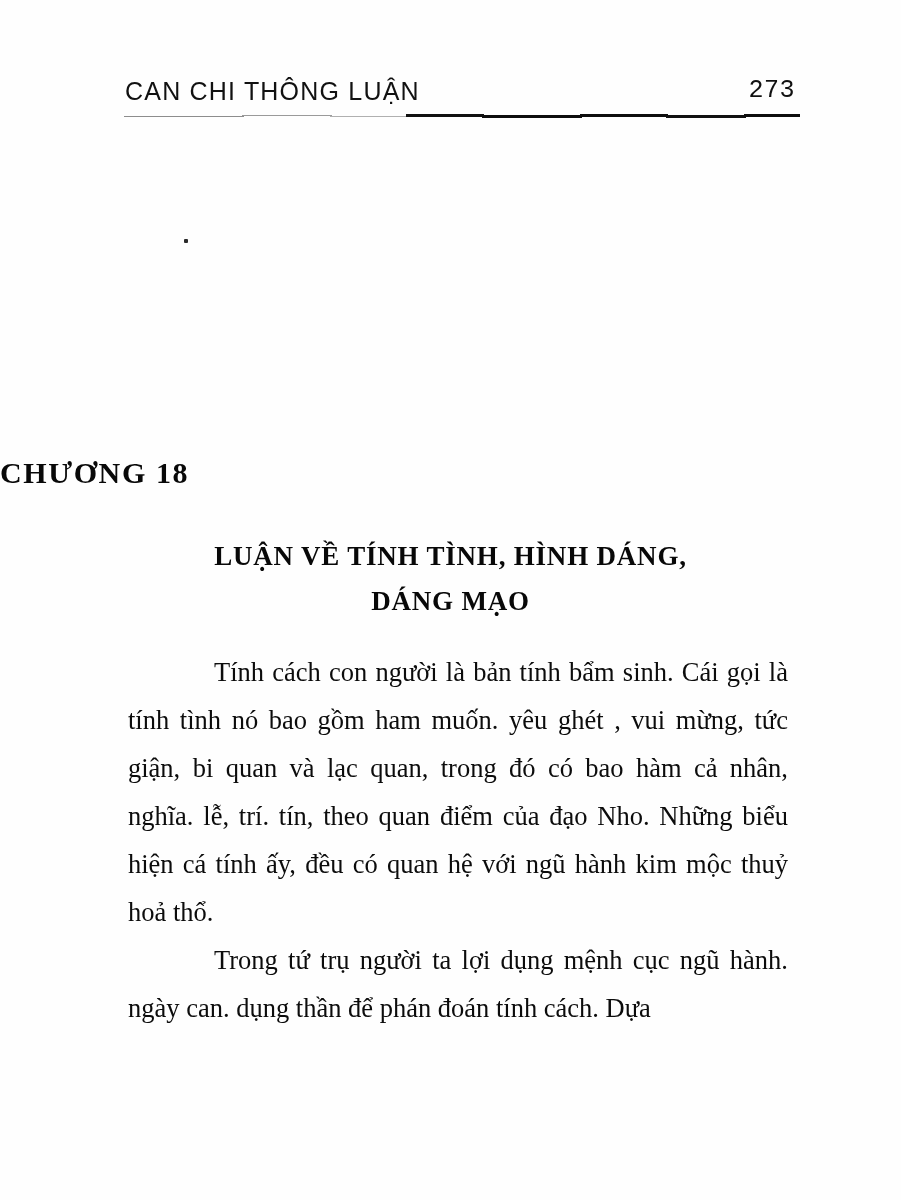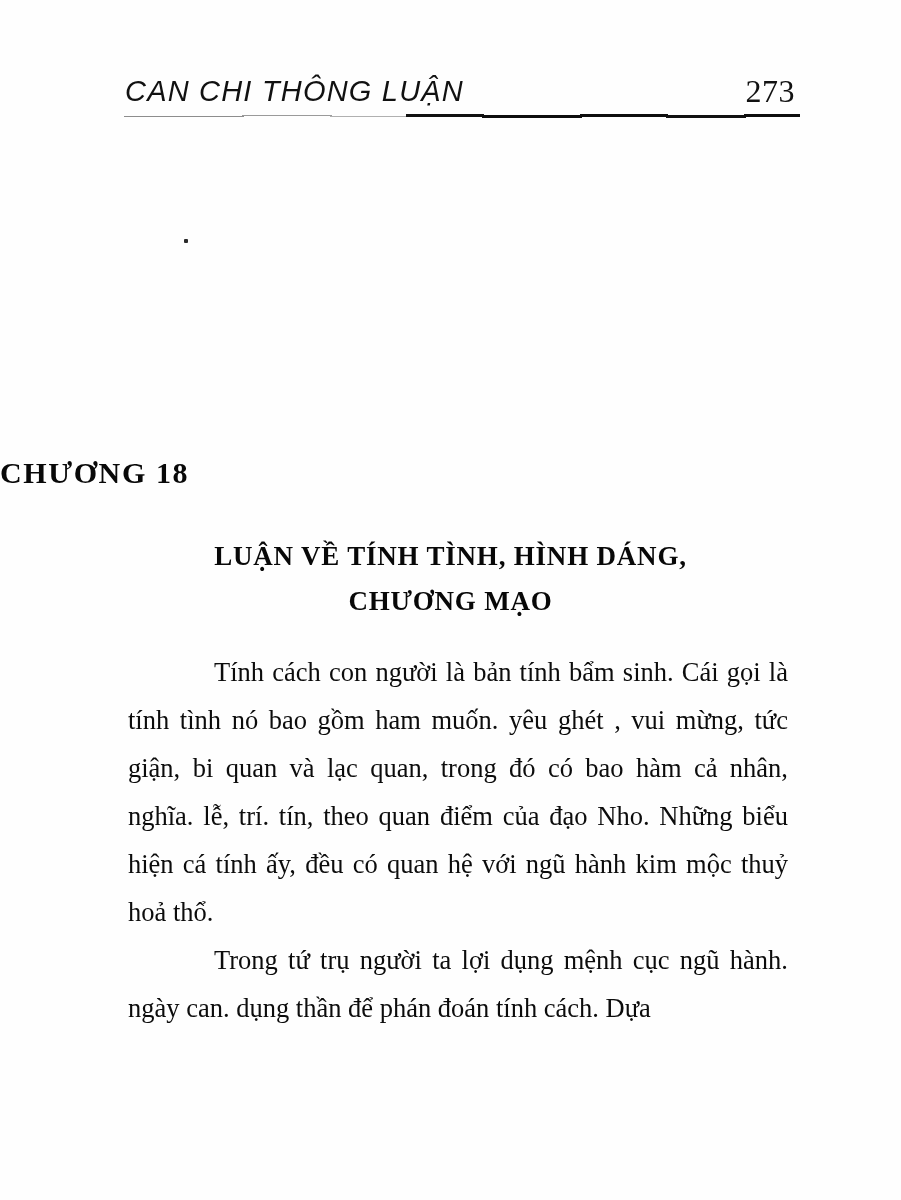--- a/index.html
+++ b/index.html
@@ -23,33 +23,32 @@
     left: 125px;
     top: 76px;
     width: 670px;
     height: 34px;
   }
   .header-title {
     position: absolute;
     left: 0;
     top: 0;
     font-family: "Liberation Sans", "DejaVu Sans", sans-serif;
-    font-size: 29px;
+    font-size: 25px;
     letter-spacing: 1.2px;
     color: #111111;
     white-space: nowrap;
     line-height: 30px;
-    font-style: italic;
   }
   .header-page-number {
     position: absolute;
     right: 0;
     top: 0;
-    font-family: Liberation Serif, serif;
-    font-size: 32px;
+    font-family: Liberation Mono, monospace;
+    font-size: 25px;
     letter-spacing: 0.5px;
     color: #111111;
     line-height: 30px;
   }
   
   .header-rule {
     position: absolute;
     left: 124px;
     top: 114px;
     width: 672px;
@@ -150,21 +149,21 @@
     <span class="seg7"></span>
     <span class="seg8"></span>
   </div>
 
   <div class="speck"></div>
 
   <div class="chapter-number">CHƯƠNG 18</div>
 
   <div class="chapter-title">
     <span class="line">LUẬN VỀ TÍNH TÌNH, HÌNH DÁNG,</span>
-    <span class="line">CHƯƠNG MẠO</span>
+    <span class="line">DÁNG MẠO</span>
   </div>
 
   <div class="body-text">
     <p>Tính cách con người là bản tính bẩm sinh. Cái gọi là tính tình nó bao gồm ham muốn. yêu ghét , vui mừng, tức giận, bi quan và lạc quan, trong đó có bao hàm cả nhân, nghĩa. lễ, trí. tín, theo quan điểm của đạo Nho. Những biểu hiện cá tính ấy, đều có quan hệ với ngũ hành kim mộc thuỷ hoả thổ.</p>
     <p class="clipped">Trong tứ trụ người ta lợi dụng mệnh cục ngũ hành. ngày can. dụng thần để phán đoán tính cách. Dựa</p>
   </div>
 
 </div>
 
 </body></html>

